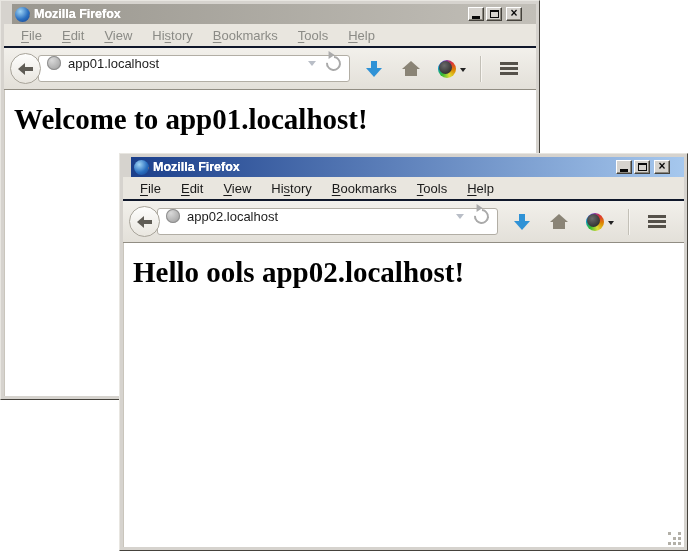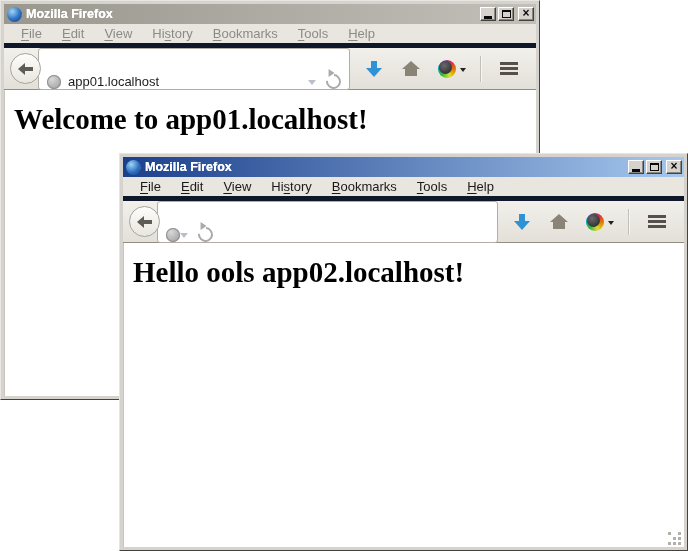--- a/index.html
+++ b/index.html
@@ -7,21 +7,21 @@
          font-family:"Liberation Sans",sans-serif;}
 
   
   .window{position:absolute;background:#d6d3ce;padding:3px;box-sizing:border-box;
           border-right:1px solid #45423c;border-bottom:1px solid #45423c;
           border-top:1px solid #e8e6e1;border-left:1px solid #e8e6e1;
           display:flex;flex-direction:column;}
   .window.back{left:0;top:0;width:540px;height:400px;z-index:1;}
   .window.front{left:119px;top:153px;width:569px;height:398px;z-index:2;}
 
-  .titlebar{height:20px;flex:0 0 20px;display:flex;align-items:center;padding:0 2px 0 3px;}
+  .titlebar{height:20px;flex:0 0 20px;display:flex;align-items:center;padding:0 14px 0 3px;margin-left:8px;}
   .titlebar.active{background:linear-gradient(to right,#1b3f8b,#a6c8ee);}
   .titlebar.inactive{background:linear-gradient(to right,#9a978f,#c2bfb8);}
   .title-text{color:#fff;font-size:12.5px;font-weight:bold;margin-left:4px;white-space:nowrap;
               text-shadow:0 0 0 #fff;flex:1;overflow:hidden;}
 
   .ff-icon{width:15px;height:15px;border-radius:50%;flex:0 0 15px;position:relative;
            background:radial-gradient(circle at 35% 30%,#9fd4f5,#2a6fc0 55%,#16418c);overflow:hidden;}
   .ff-icon::after{content:'';position:absolute;right:-3px;top:1px;width:13px;height:13px;
            border-radius:50%;border:3px solid transparent;
            border-right-color:#f58a1f;border-bottom-color:#e2610b;transform:rotate(20deg);}
@@ -30,40 +30,40 @@
   .winbtn{width:16px;height:14px;background:#d6d3ce;border:1px solid;
           border-color:#fff #45423c #45423c #fff;box-shadow:inset -1px -1px 0 #8a877f;
           display:flex;align-items:center;justify-content:center;box-sizing:border-box;cursor:default;}
   .winbtn.close{margin-left:2px;}
   .g-min{width:8px;height:3px;background:#0a0a0a;margin-top:6px;}
   .g-max{width:9px;height:8px;border:1px solid #0a0a0a;border-top-width:2px;box-sizing:border-box;}
   .g-close{font-size:12px;font-weight:bold;color:#0a0a0a;line-height:10px;margin-top:-2px;}
 
   
   .menubar{height:24px;flex:0 0 24px;background:#e9e6df;display:flex;align-items:center;
-           padding-left:8px;gap:2px;border-bottom:5px solid #0f172a;box-sizing:border-box;}
+           padding-left:8px;gap:2px;border-bottom:2px solid #0f172a;box-sizing:border-box;}
   .menu-item{font-size:13px;padding:3px 9px;color:#1a1a1a;white-space:nowrap;cursor:default;}
   .window.back .menu-item{color:#8b8b86;}
   .menu-item u{text-underline-offset:2px;}
 
   
   .navbar{height:42px;flex:0 0 42px;box-sizing:border-box;
           background:linear-gradient(#f2f0eb,#e3e0d9);
           border-bottom:1px solid #918d83;display:flex;align-items:center;padding:0 6px;}
   .back-btn{width:31px;height:31px;border-radius:50%;flex:0 0 31px;
             background:linear-gradient(#fdfdfc,#e9e6df);border:1px solid #a8a49a;
             box-sizing:border-box;display:flex;align-items:center;justify-content:center;
             position:relative;z-index:2;margin-right:-3px;}
   .back-arrow{position:relative;width:15px;height:10px;}
   .back-arrow::before{content:'';position:absolute;left:0;top:-1px;width:0;height:0;
             border:6px solid transparent;border-right:7px solid #5f5c55;border-left:none;}
   .back-arrow::after{content:'';position:absolute;left:6px;top:3px;width:9px;height:4px;background:#5f5c55;}
 
-  .urlbar{flex:1;height:42px;background:#fff;border:1px solid #b2aea5;border-radius:3px;
-          display:flex;align-items:flex-end;padding:0 6px 0 8px;box-sizing:border-box;min-width:0;}
+  .urlbar{flex:1;height:27px;background:#fff;border:1px solid #b2aea5;border-radius:3px;
+          display:flex;align-items:flex-start;padding:0 6px 0 8px;box-sizing:border-box;min-width:0;}
   .globe{width:14px;height:14px;border-radius:50%;flex:0 0 14px;
          background:radial-gradient(circle at 35% 30%,#d9d9d9,#979797);
          box-shadow:inset 0 0 0 1px #8f8f8f;}
   .url-text{font-size:13px;color:#1c1c1c;margin-left:7px;flex:1;white-space:nowrap;overflow:hidden;}
   .chev-down{width:0;height:0;border:4px solid transparent;border-top:5px solid #b9bec7;
              margin:5px 10px 0 0;flex:0 0 auto;}
   .reload{width:11px;height:11px;border:2px solid #aaa;border-radius:50%;
           border-top-color:transparent;transform:rotate(-40deg);position:relative;flex:0 0 11px;margin-right:2px;}
   .reload::after{content:'';position:absolute;top:-5px;left:6px;width:0;height:0;
           border:4px solid transparent;border-left:6px solid #aaa;transform:rotate(40deg);}
@@ -182,20 +182,21 @@
       <span class="menu-item"><u>B</u>ookmarks</span>
       <span class="menu-item"><u>T</u>ools</span>
       <span class="menu-item"><u>H</u>elp</span>
     </div>
     <div class="navbar">
       <div class="back-btn">
           <span class="back-arrow"></span>
         </div>
       <div class="urlbar">
         <span class="globe"></span>
+        <span class="url-text">app02.localhost</span>
         <span class="chev-down"></span>
         <span class="reload"></span>
       </div>
       <div class="tool">
           <span class="dl-icon"></span>
         </div>
       <div class="tool">
           <span class="home-icon"></span>
         </div>
       <div class="tool wheel-wrap">

